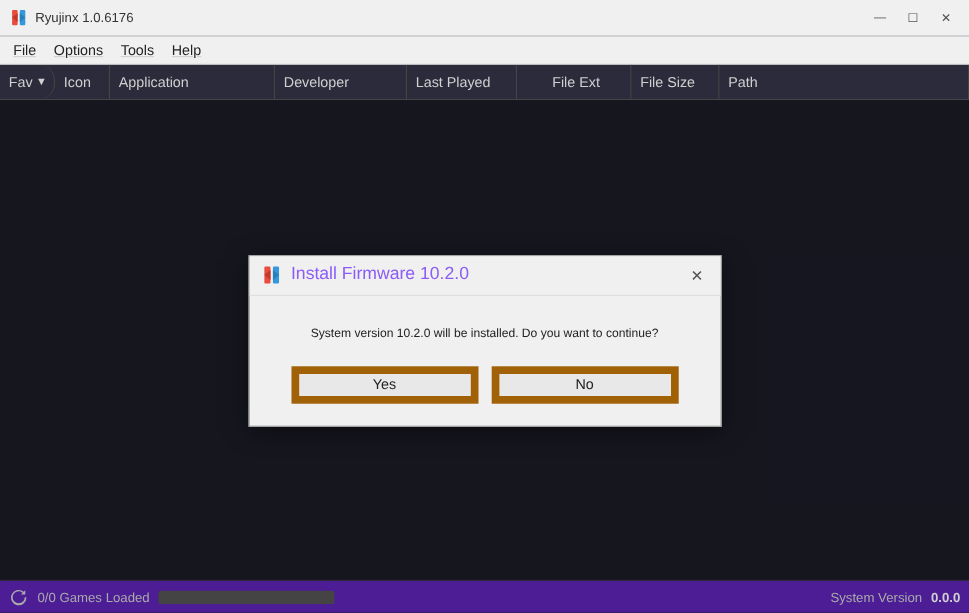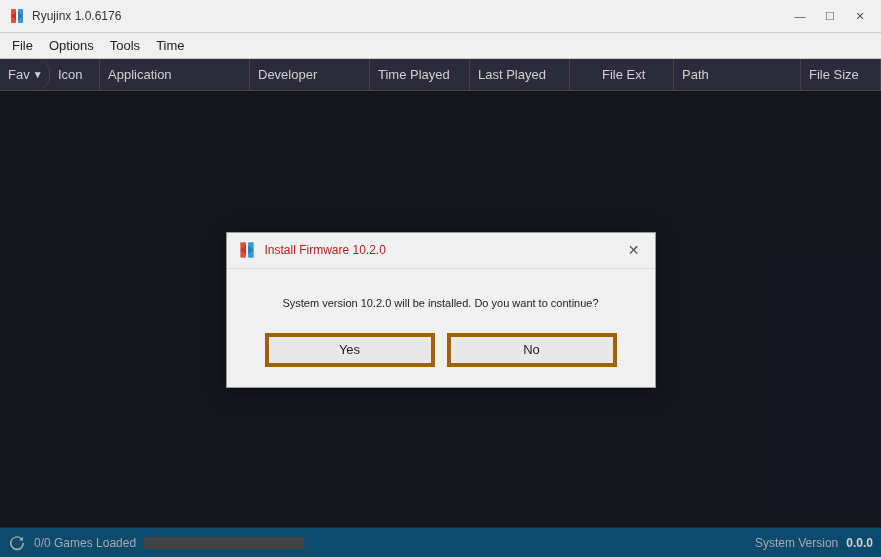--- a/index.html
+++ b/index.html
@@ -54,20 +54,21 @@
     }
 
     
     #menubar {
       background: #f0f0f0;
       height: 26px;
       display: flex;
       align-items: center;
       padding: 0 4px;
       border-bottom: 1px solid #ccc;
+      text-decoration: underline;
     }
     .menu-item {
       padding: 2px 8px;
       font-size: 13px;
       color: #222;
       cursor: pointer;
       height: 100%;
       display: flex;
       align-items: center;
     }
@@ -109,21 +110,21 @@
       position: relative;
     }
 
     
     #statusbar {
       position: absolute;
       bottom: 0;
       left: 0;
       right: 0;
       height: 30px;
-      background: #0c4a6e;
+      background: #4c1d95;
       border-top: 1px solid #444;
       display: flex;
       align-items: center;
       padding: 0 8px;
       gap: 8px;
     }
     #statusbar-refresh {
       width: 18px;
       height: 18px;
       display: flex;
@@ -189,22 +190,22 @@
       align-items: center;
       padding: 0 10px;
       border-bottom: 1px solid #ddd;
       gap: 8px;
     }
     #dialog-logo {
       width: 20px;
       height: 20px;
     }
     #dialog-title-text {
-      font-size: 12px;
-      color: #b91c1c;
+      font-size: 16px;
+      color: #8b5cf6;
       font-weight: 500;
     }
     #dialog-close {
       margin-left: auto;
       width: 22px;
       height: 22px;
       background: transparent;
       border: none;
       cursor: pointer;
       display: flex;
@@ -225,21 +226,21 @@
     }
     #dialog-buttons {
       display: flex;
       gap: 12px;
       justify-content: center;
     }
     .dialog-btn {
       width: 170px;
       height: 34px;
       background: #e8e8e8;
-      border: 4px solid #a16207;
+      border: 7px solid #a16207;
       cursor: pointer;
       font-size: 13px;
       color: #222;
       display: flex;
       align-items: center;
       justify-content: center;
     }
 
     
     .ryujinx-logo {
@@ -270,51 +271,48 @@
     <button class="titlebar-btn">—</button>
     <button class="titlebar-btn">☐</button>
     <button class="titlebar-btn close-btn">✕</button>
   </div>
 </div>
 
 <div id="menubar">
   <div class="menu-item">File</div>
   <div class="menu-item">Options</div>
   <div class="menu-item">Tools</div>
-  <div class="menu-item">Time</div>
+  <div class="menu-item">Help</div>
 </div>
 
 <div id="column-headers">
   <div class="col-header col-fav">
     <span>Fav</span>
     <span class="dropdown-arrow">▼</span>
   </div>
   <div class="col-header col-icon">
     <span>Icon</span>
   </div>
   <div class="col-header col-application">
     <span>Application</span>
   </div>
   <div class="col-header col-developer">
     <span>Developer</span>
   </div>
-  <div class="col-header col-timeplayed">
-    <span>Time Played</span>
-  </div>
   <div class="col-header col-lastplayed">
     <span>Last Played</span>
   </div>
   <div class="col-header col-fileext">
     <span>File Ext</span>
   </div>
+  <div class="col-header col-filesize">
+    <span>File Size</span>
+  </div>
   <div class="col-header col-path">
     <span>Path</span>
-  </div>
-  <div class="col-header col-filesize">
-    <span>File Size</span>
   </div>
 </div>
 
 <div id="main-content">
 
   <div id="dialog-overlay">
     <div id="dialog">
 
       <div id="dialog-titlebar">
         <div id="dialog-logo">

